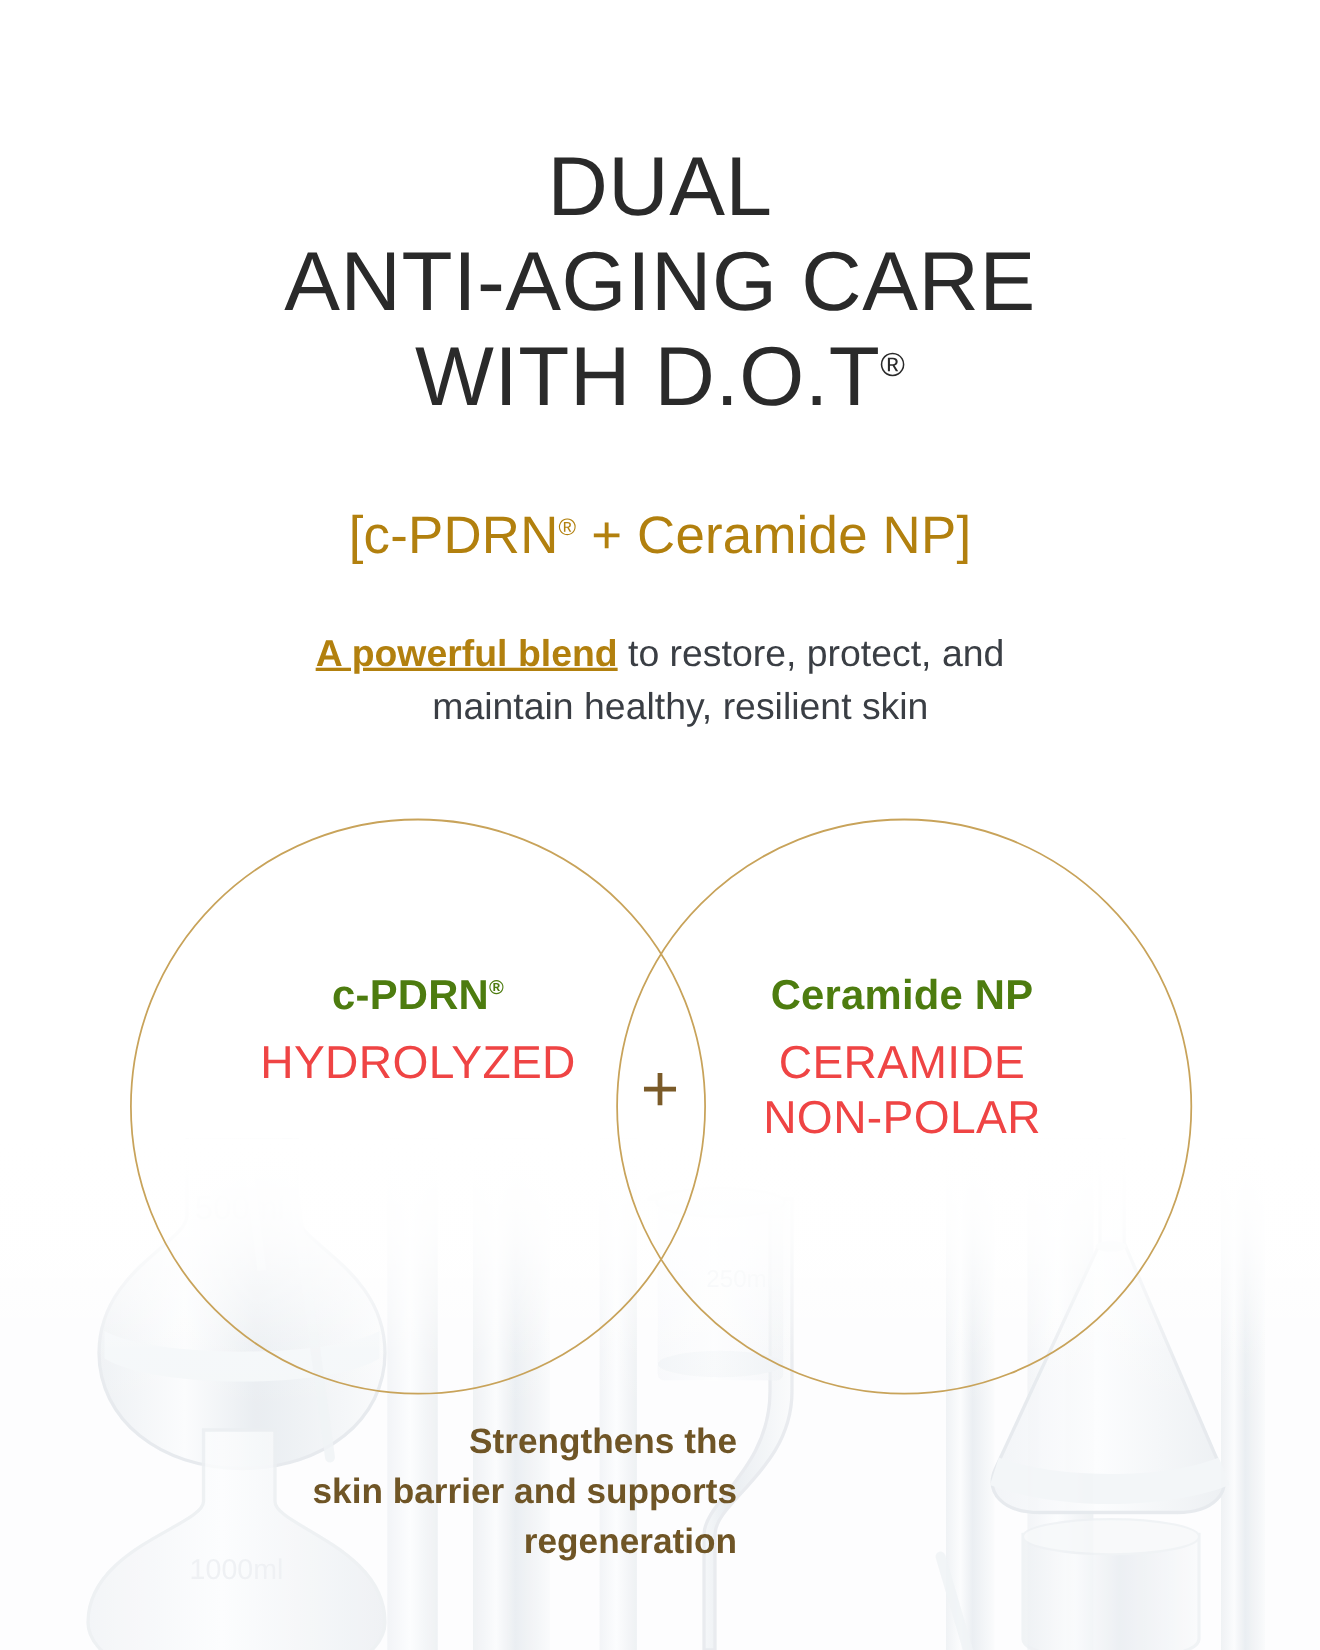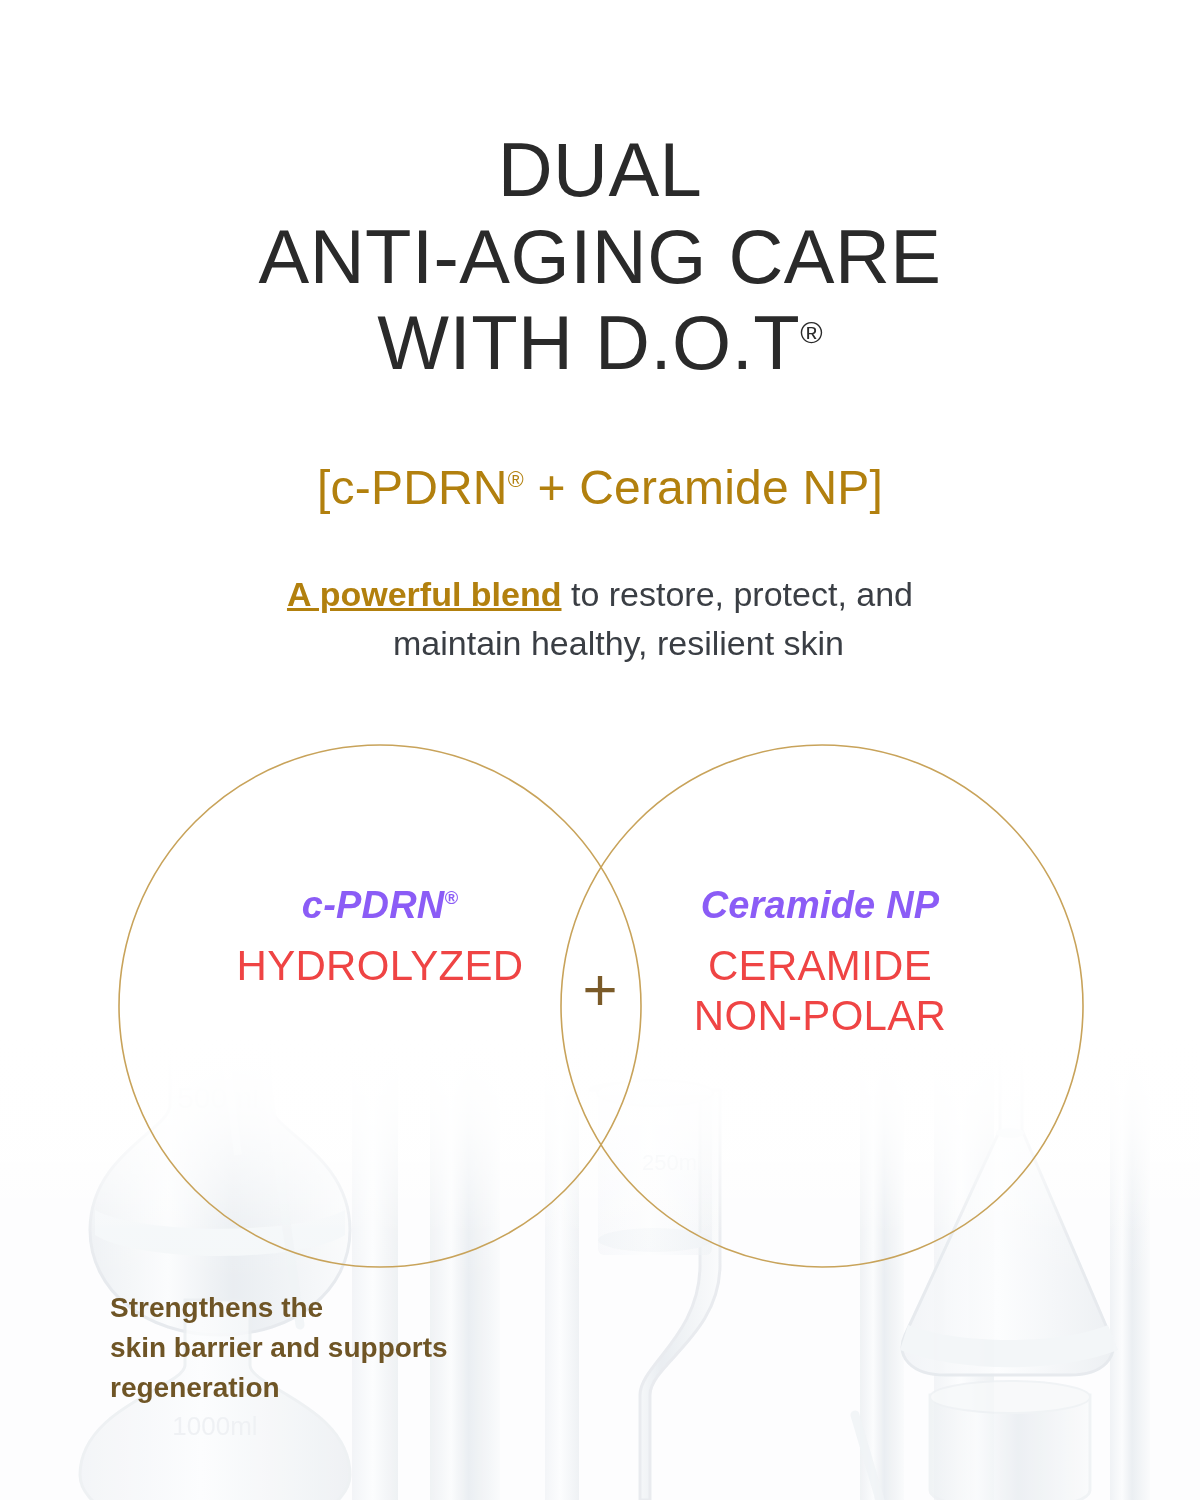--- a/index.html
+++ b/index.html
@@ -104,27 +104,26 @@
     width: 1200px;
     height: 545px;
   }
   #venn svg { display: block; }
 
   .venn-col {
     position: absolute;
     text-align: center;
   }
   .venn-col .ingredient {
-    color: #8b5cf6;
+    color: #4d7c0f;
     font-size: 38px;
     font-weight: 700;
     letter-spacing: 0.2px;
     white-space: nowrap;
     line-height: 1.1;
-    font-style: italic;
   }
   .venn-col .ingredient sup {
     font-size: 0.48em;
     vertical-align: super;
     line-height: 0;
   }
   .venn-col .descriptor {
     margin-top: 14px;
     color: #ef4444;
     font-size: 42px;
@@ -146,24 +145,24 @@
     font-size: 60px;
     font-weight: 400;
     line-height: 1;
   }
 
   
   .caption {
     position: absolute;
     top: 1288px;
     color: #6f5526;
-    font-size: 28px;
+    font-size: 32px;
     font-weight: 600;
     line-height: 1.42;
-    text-align: left;
+    text-align: right;
   }
   #caption-left  { left: 110px; width: 560px; }
   #caption-right { left: 650px; width: 470px; }
 </style>
 </head>
 <body>
 
 <div id="page">
 
   <div id="bg-photo">

